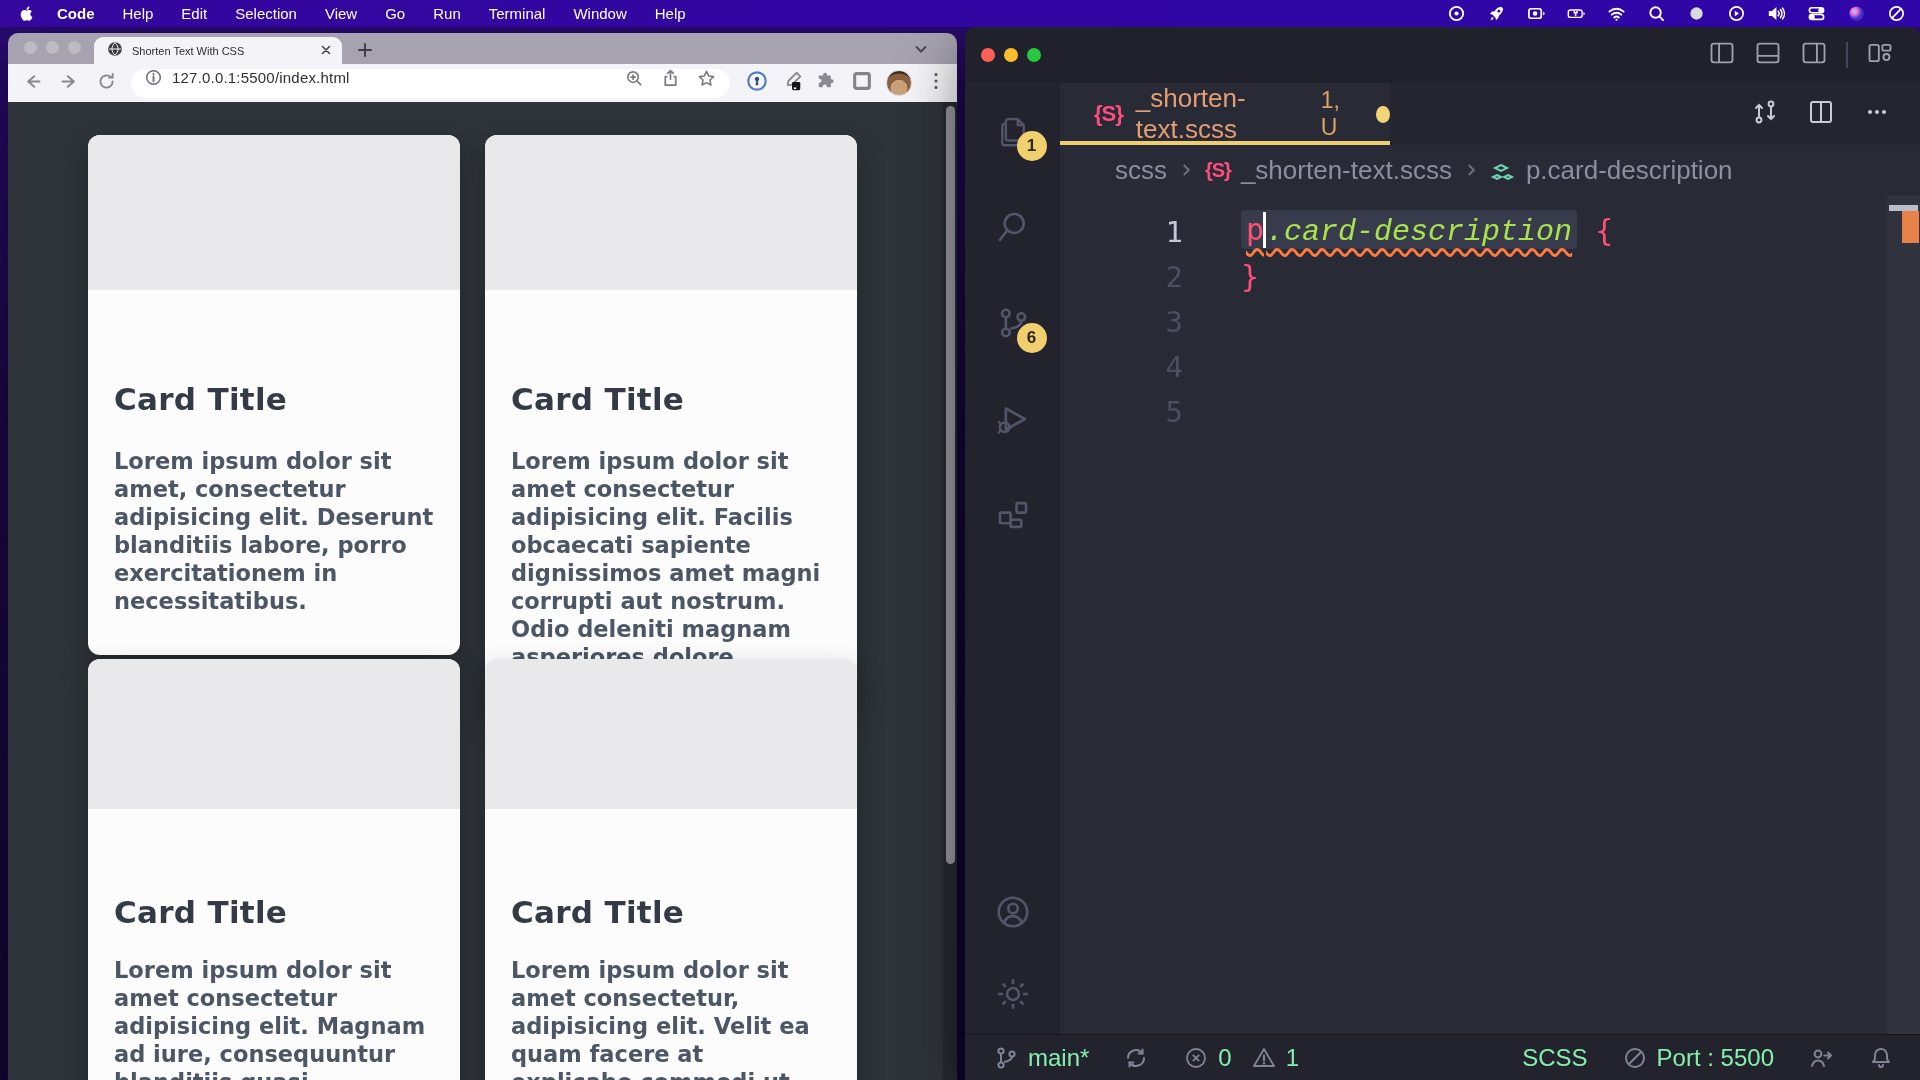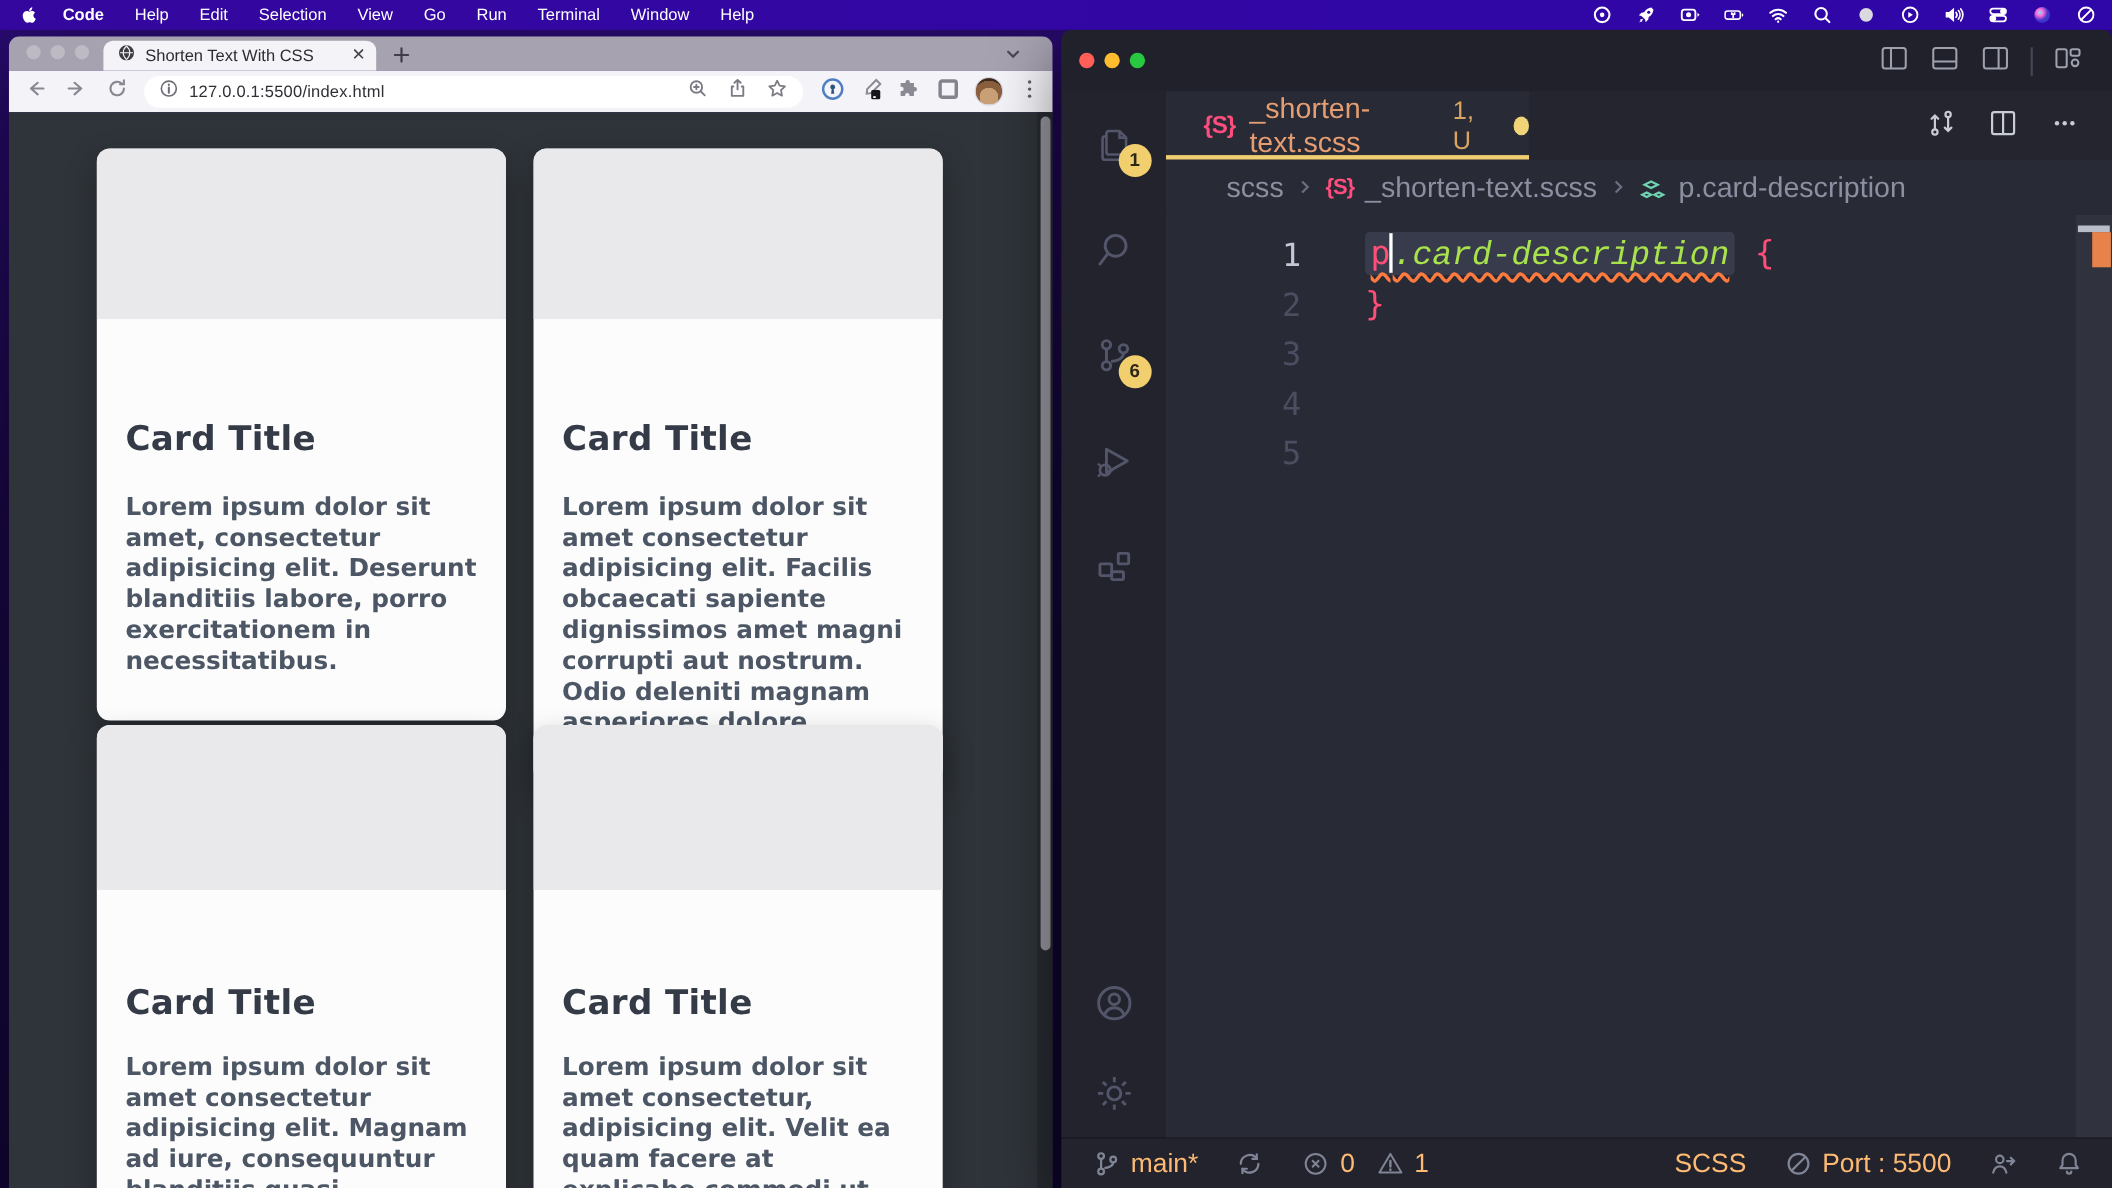--- a/index.html
+++ b/index.html
@@ -20,28 +20,28 @@
 
   
   .browser { position:absolute; left:8px; top:33px; width:949px; height:1047px;
              border-radius:10px 10px 0 0; overflow:hidden; box-shadow:0 22px 60px rgba(0,0,0,.5); }
   .b-tabstrip { position:relative; height:31px; background:#a6a2b0; }
   .b-lights { position:absolute; left:16px; top:8px; display:flex; gap:9px; }
   .b-lights i { width:13px; height:13px; border-radius:50%; background:#bdbac4; }
   .b-tab { position:absolute; left:86px; top:4px; width:248px; height:27px;
            background:#f4f3f7; border-radius:9px 9px 0 0; display:flex; align-items:center;
            padding:0 10px 0 13px; gap:9px; }
-  .b-tab-title { font-size:15px; color:#2c2c31; flex:1; white-space:nowrap; overflow:hidden; }
+  .b-tab-title { font-size:11px; color:#2c2c31; flex:1; white-space:nowrap; overflow:hidden; }
   .b-newtab { position:absolute; left:348px; top:8px; width:18px; height:18px; display:flex; }
   .b-chevron { position:absolute; right:28px; top:8px; width:16px; height:16px; display:flex; }
   .b-toolbar { height:38px; background:#f4f3f7; display:flex; align-items:center; padding:0 10px 0 14px; gap:14px; }
   .b-nav { display:flex; gap:16px; align-items:center; }
   .b-nav svg { width:21px; height:21px; }
   .b-urlpill { width:645px; height:29px; background:#ffffff; border-radius:15px; display:flex;
-               align-items:center; padding:0 14px; gap:10px; }
+               align-items:flex-start; padding:0 14px; gap:10px; }
   .b-url { font-size:15px; color:#2f3036; flex:1; white-space:nowrap; letter-spacing:.2px; }
   .b-pill-actions { display:flex; gap:17px; align-items:center; }
   .b-pill-actions svg { width:19px; height:19px; }
   .b-ext { display:flex; align-items:center; gap:13px; margin-left:2px; }
   .b-ext svg { width:22px; height:22px; }
   .avatar { width:26px; height:26px; border-radius:50%;
             background:radial-gradient(circle at 50% 72%, #caa176 0 40%, #8a5f3e 41% 70%, #3c2a1c 71%);
             border:1px solid #d8d5dd; }
   .b-content { position:relative; height:978px; background:#2f343a; overflow:hidden; }
   .b-scrollbar { position:absolute; right:0; top:0; width:14px; height:100%; background:#262a2f; }
@@ -114,21 +114,21 @@
   .tok-green { color:#a9e34b; font-style:italic;font-family:Liberation Mono, monospace; }
   .word-hl { background:#383b4b; border-radius:4px; padding:2px 5px;
              text-decoration:underline wavy #ff7a3d 2.5px; text-underline-offset:8px; }
   .cursor { display:inline-block; width:3px; height:36px; background:#ffffff; vertical-align:middle;
             margin:0 0 4px -1px; }
   .overview-ruler { position:absolute; right:0; top:0; width:33px; height:100%; background:#30323e; }
   .or-thumb { position:absolute; left:2px; top:10px; width:29px; height:6px; background:#b9bdc9; }
   .or-warn { position:absolute; right:1px; top:16px; width:17px; height:32px; background:#e8824b; }
   .v-statusbar { height:46px; flex:0 0 auto; background:#22232c; border-top:1px solid #15161d;
                  display:flex; align-items:center; padding:0 26px 0 28px; gap:34px;
-                 color:#fdba74; font-size:24px; }
+                 color:#86efac; font-size:24px; }
   .sb-item { display:flex; align-items:center; gap:9px; }
   .sb-item svg { width:26px; height:26px; }
   .sb-spacer { flex:1; }
   .muted-stroke { stroke:#898792; }
 </style>
 </head>
 <body>
 
 <div class="screen">
 

